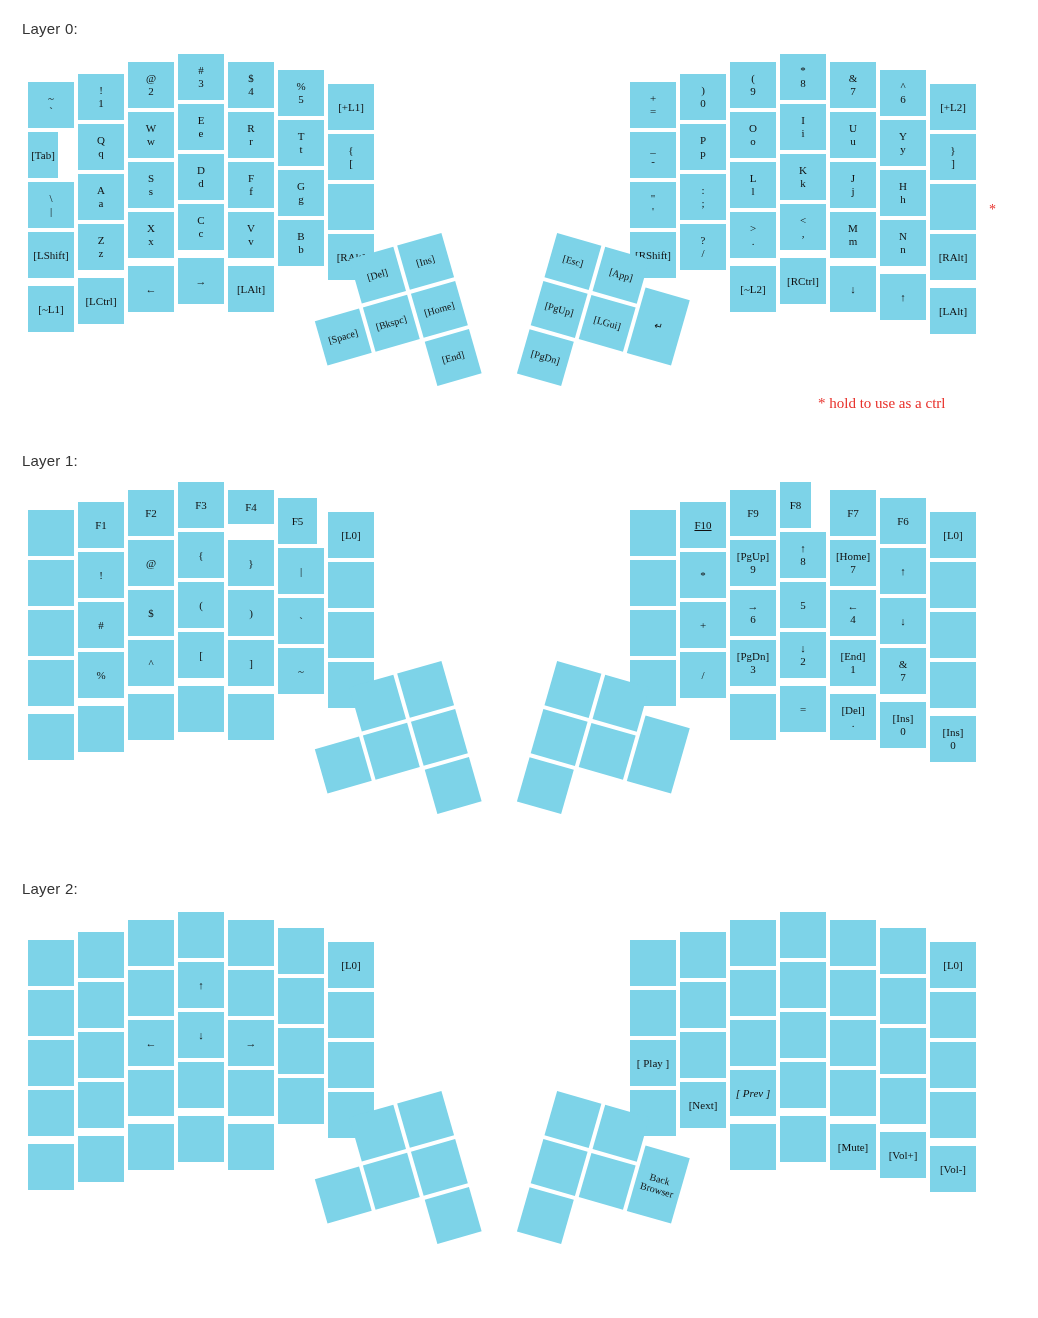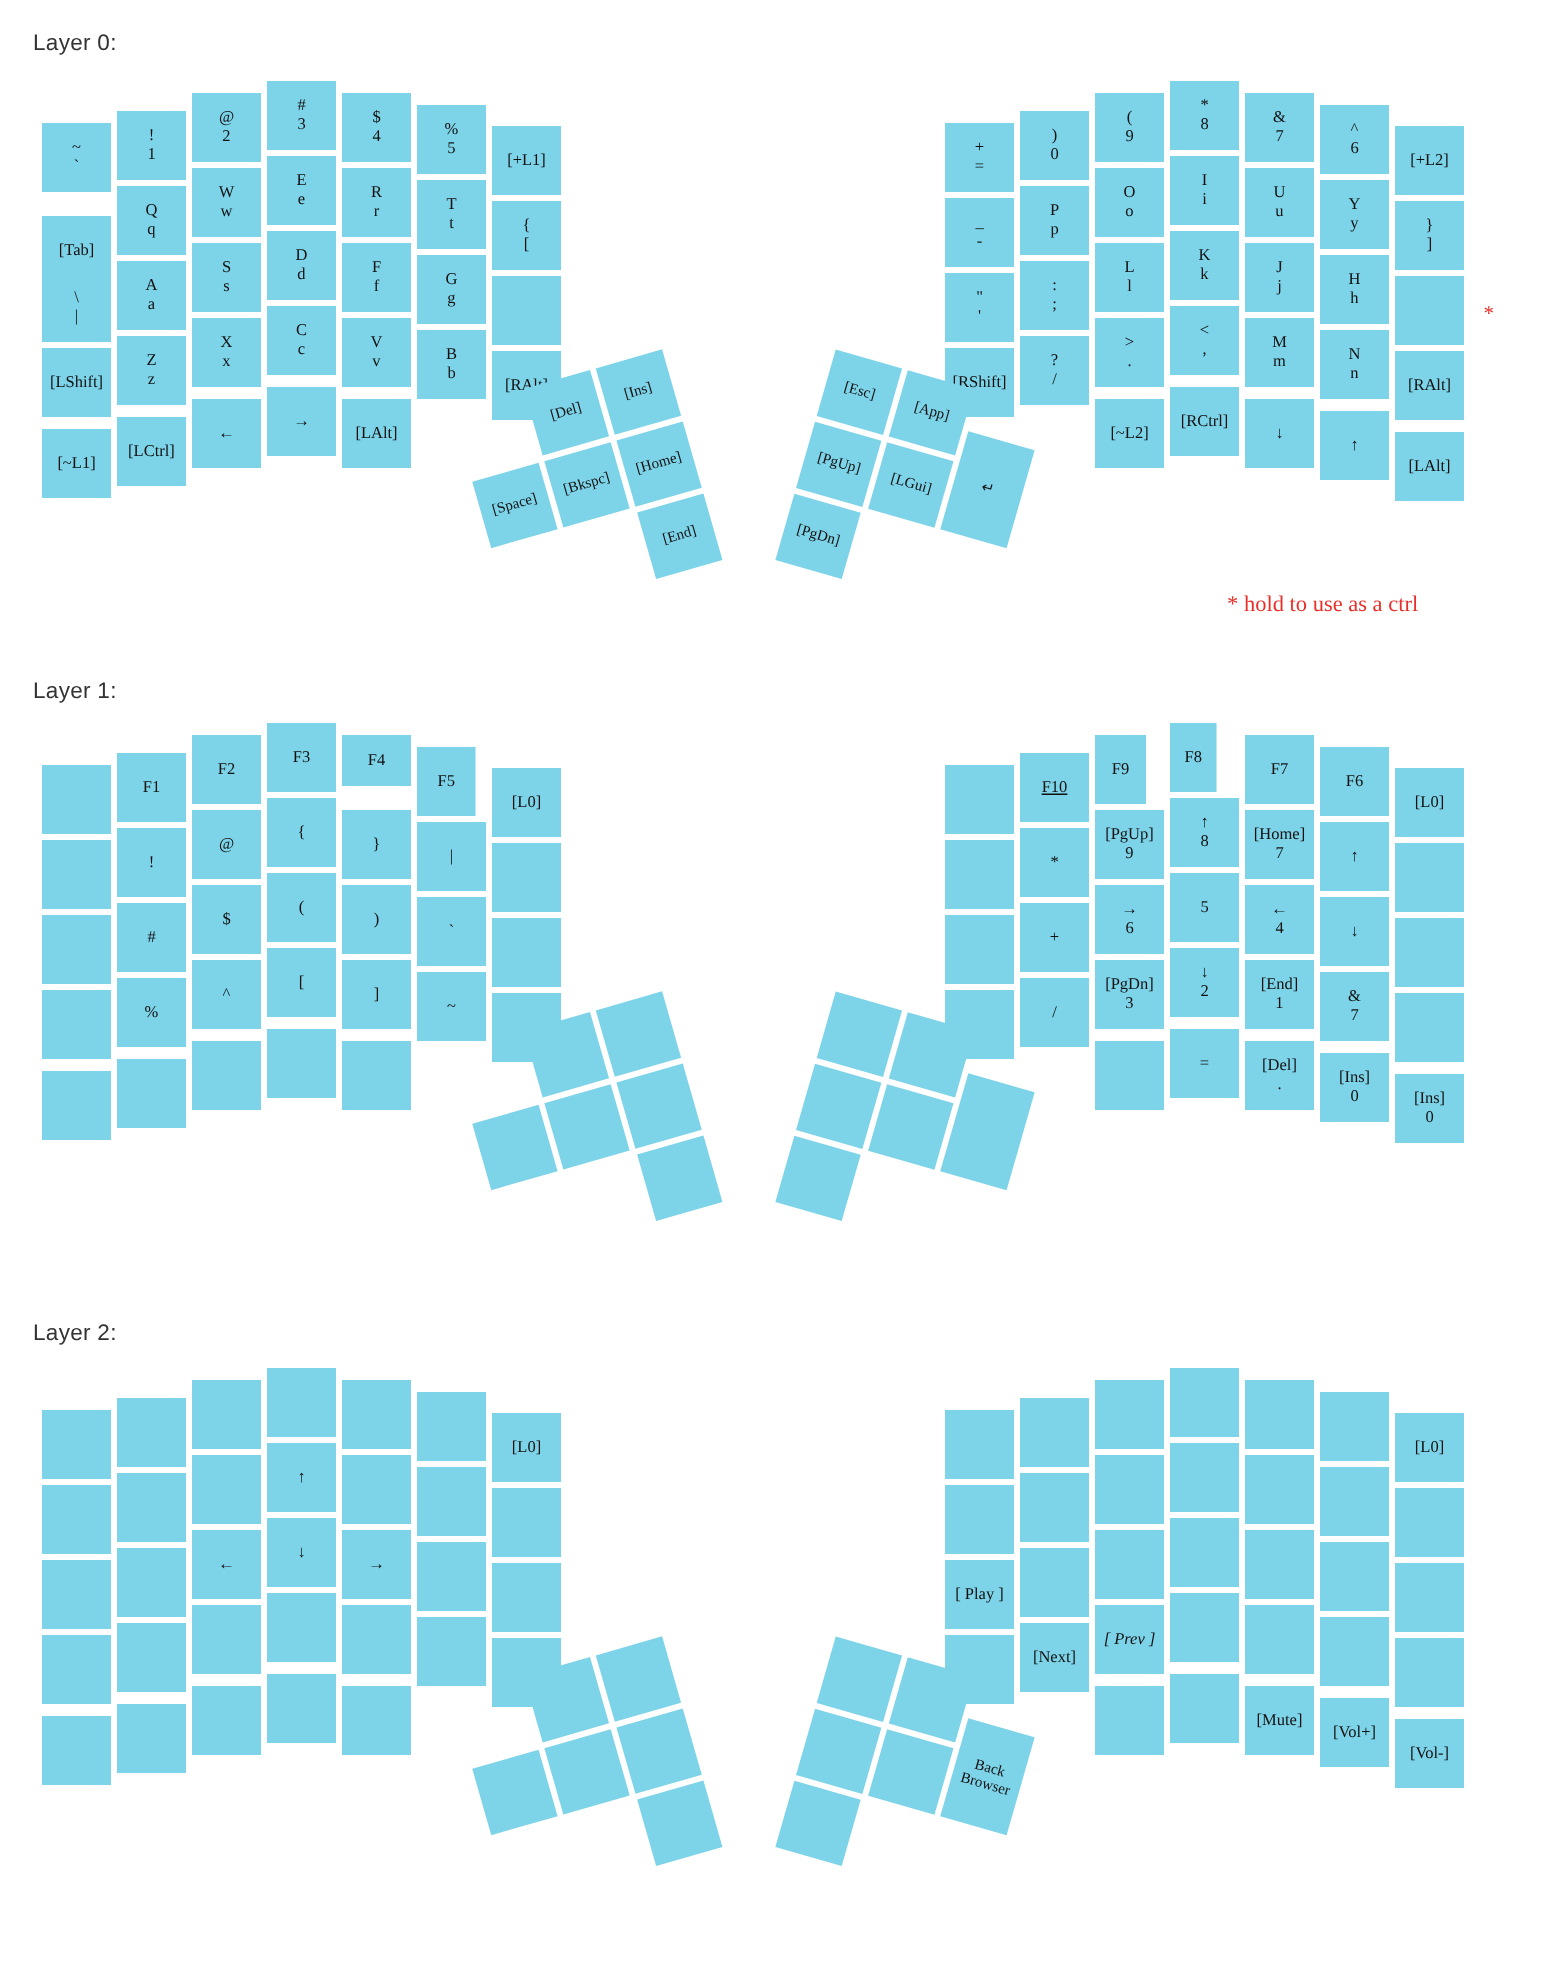--- a/index.html
+++ b/index.html
@@ -29,21 +29,21 @@
 1</div>
     <div class="key" style="left: 128px; top: 62px; width: 46px; height: 46px;">@
 2</div>
     <div class="key" style="left: 178px; top: 54px; width: 46px; height: 46px;">#
 3</div>
     <div class="key" style="left: 228px; top: 62px; width: 46px; height: 46px;">$
 4</div>
     <div class="key" style="left: 278px; top: 70px; width: 46px; height: 46px;">%
 5</div>
     <div class="key" style="left: 328px; top: 84px; width: 46px; height: 46px;">[+L1]</div>
-    <div class="key" style="left: 28px; top: 144px; width: 46px; height: 46px;">[Tab]</div>
+    <div class="key" style="left: 28px; top: 132px; width: 30px; height: 46px;">[Tab]</div>
     <div class="key" style="left: 78px; top: 124px; width: 46px; height: 46px;">Q
 q</div>
     <div class="key" style="left: 128px; top: 112px; width: 46px; height: 46px;">W
 w</div>
     <div class="key" style="left: 178px; top: 104px; width: 46px; height: 46px;">E
 e</div>
     <div class="key" style="left: 228px; top: 112px; width: 46px; height: 46px;">R
 r</div>
     <div class="key" style="left: 278px; top: 120px; width: 46px; height: 46px;">T
 t</div>
@@ -182,21 +182,21 @@
     <div class="key" style="left: 328px; top: 662px; width: 46px; height: 46px;"></div>
     <div class="key" style="left: 28px; top: 714px; width: 46px; height: 46px;"></div>
     <div class="key" style="left: 78px; top: 706px; width: 46px; height: 46px;"></div>
     <div class="key" style="left: 128px; top: 694px; width: 46px; height: 46px;"></div>
     <div class="key" style="left: 178px; top: 686px; width: 46px; height: 46px;"></div>
     <div class="key" style="left: 228px; top: 694px; width: 46px; height: 46px;"></div>
     <div class="key" style="left: 930px; top: 512px; width: 46px; height: 46px;">[L0]</div>
     <div class="key" style="left: 880px; top: 498px; width: 46px; height: 46px;">F6</div>
     <div class="key" style="left: 830px; top: 490px; width: 46px; height: 46px;">F7</div>
     <div class="key" style="left: 780px; top: 482px; width: 31px; height: 46px;">F8</div>
-    <div class="key" style="left: 730px; top: 490px; width: 34px; height: 46px;">F9</div>
+    <div class="key" style="left: 730px; top: 490px; width: 46px; height: 46px;">F9</div>
     <div class="key" style="left: 680px; top: 502px; width: 46px; height: 46px; text-decoration: underline;">F10</div>
     <div class="key" style="left: 630px; top: 510px; width: 46px; height: 46px;"></div>
     <div class="key" style="left: 930px; top: 562px; width: 46px; height: 46px;"></div>
     <div class="key" style="left: 880px; top: 548px; width: 46px; height: 46px;">↑</div>
     <div class="key" style="left: 830px; top: 540px; width: 46px; height: 46px;">[Home]
 7</div>
     <div class="key" style="left: 780px; top: 532px; width: 46px; height: 46px;">↑
 8</div>
     <div class="key" style="left: 730px; top: 540px; width: 46px; height: 46px;">[PgUp]
 9</div>

